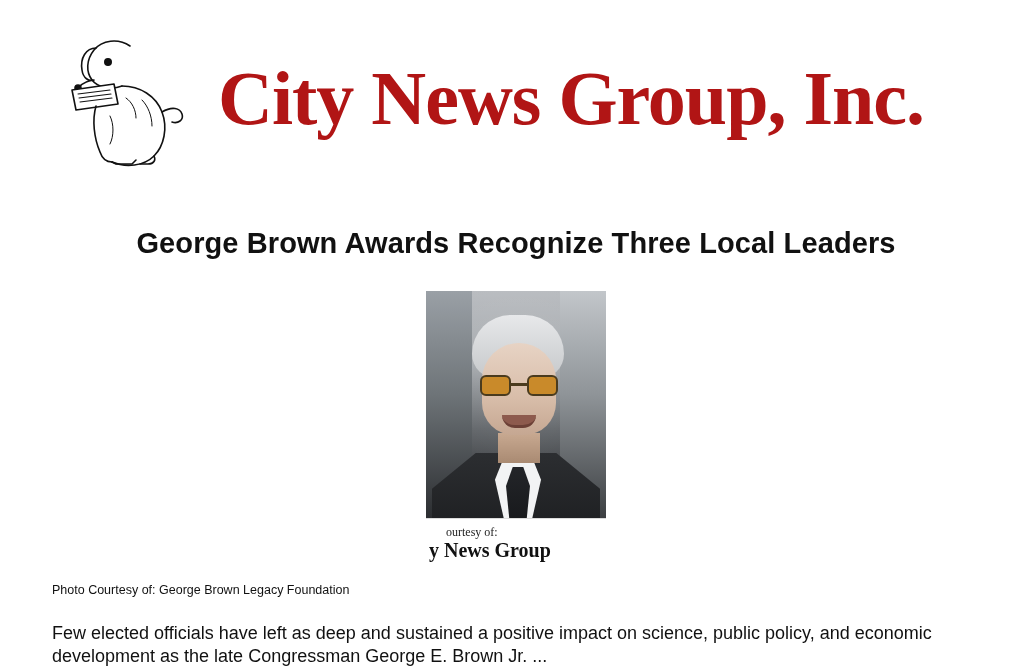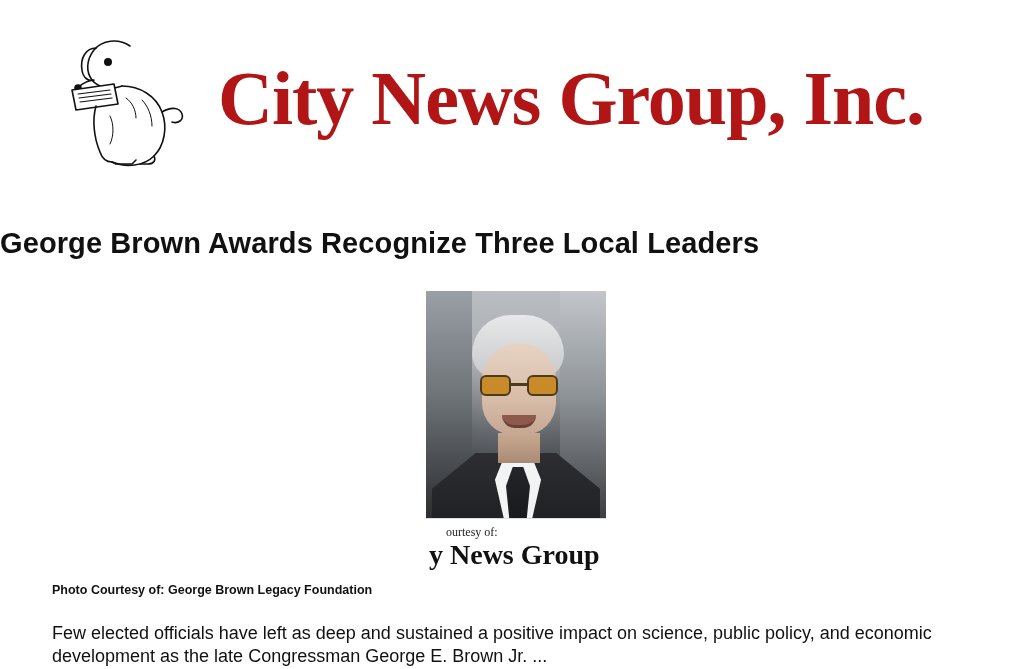--- a/index.html
+++ b/index.html
@@ -51,20 +51,21 @@
     margin-left: 32px;
     white-space: nowrap;
   }
 
   
   .headline {
     position: absolute;
     left: 0;
     top: 208px;
     width: 1032px;
+    text-align: center;
     font-size: 29px;
     font-weight: bold;
     color: #111111;
     letter-spacing: 0.1px;
   }
 
   
   .photo-wrap {
     position: absolute;
     left: 426px;
@@ -157,32 +158,32 @@
     font-family: "Liberation Serif", serif;
     font-size: 12px;
     color: #222;
   }
   .watermark-brand {
     position: absolute;
     left: 67px;
     top: 20px;
     font-family: "Liberation Serif", serif;
     font-weight: bold;
-    font-size: 28px;
+    font-size: 20px;
     color: #111;
     white-space: nowrap;
   }
 
   
   .caption {
     position: absolute;
     left: 52px;
     top: 583px;
     font-size: 12.5px;
-    font-weight: bold;
+    font-weight: normal;
     color: #111;
   }
   .body-text {
     position: absolute;
     left: 52px;
     top: 604px;
     width: 934px;
     font-size: 18px;
     line-height: 23px;
     color: #111;

